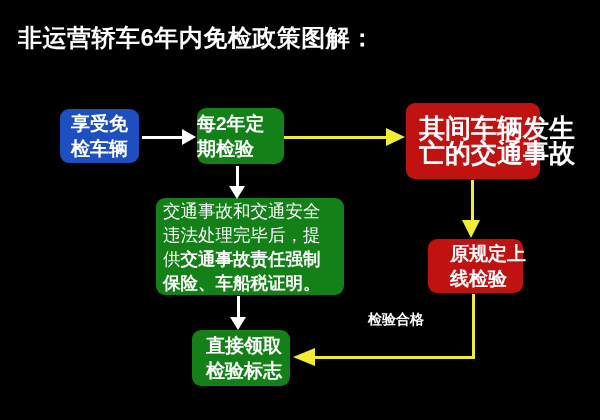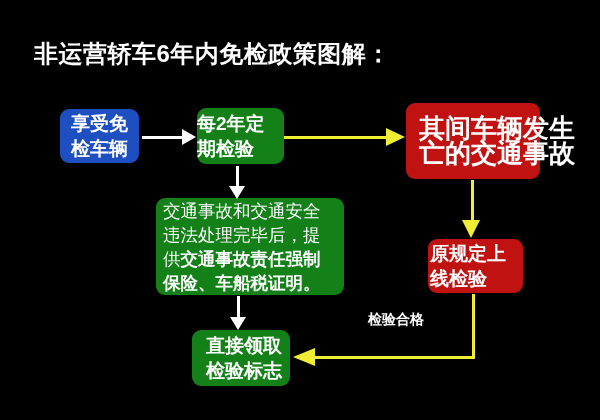--- a/index.html
+++ b/index.html
@@ -12,21 +12,21 @@
     position: relative;
     width: 600px;
     height: 420px;
     background: var(--background, #000);
     overflow: hidden;
   }
   .title {
     position: absolute;
     left: 18px;
     top: 22px;
-    margin: 16px;
+    margin: 0;
     color: var(--text, #fff);
     font-size: 24px;
     font-weight: 700;
     letter-spacing: 0.5px;
     white-space: nowrap;
   }
   .node {
     position: absolute;
     border-radius: 9px;
     display: flex;
@@ -45,21 +45,21 @@
                    font-size: 19px; line-height: 25px; align-items: center; justify-content: center; }
   #node-biennial { left: 197px; top: 108px; width: 87px;  height: 56px;
                    font-size: 19px; line-height: 25px; }
   #node-accident { left: 406px; top: 103px; width: 134px; height: 76px;
                    font-size: 26px; line-height: 25px; padding-left: 13px; }
   #node-handling { left: 156px; top: 198px; width: 188px; height: 97px;
                    font-size: 17.5px; line-height: 24px; padding-left: 7px;
                    font-weight: 400; }
   #node-handling .b { font-weight: 700; }
   #node-online   { left: 428px; top: 239px; width: 95px;  height: 54px;
-                   font-size: 19px; line-height: 25px; padding-left: 2px; }
+                   font-size: 19px; line-height: 25px; padding-left: 22px; }
   #node-receive  { left: 192px; top: 330px; width: 98px;  height: 56px;
                    font-size: 19px; line-height: 25px; padding-left: 14px; }
 
   .shaft { position: absolute; }
   .shaft.white  { background: var(--arrow-white, #fff); }
   .shaft.yellow { background: var(--arrow-yellow, #f0ee34); }
   .head { position: absolute; width: 0; height: 0; }
 
   
   #wa1-shaft { left: 142px; top: 136px; width: 41px; height: 3px; }

